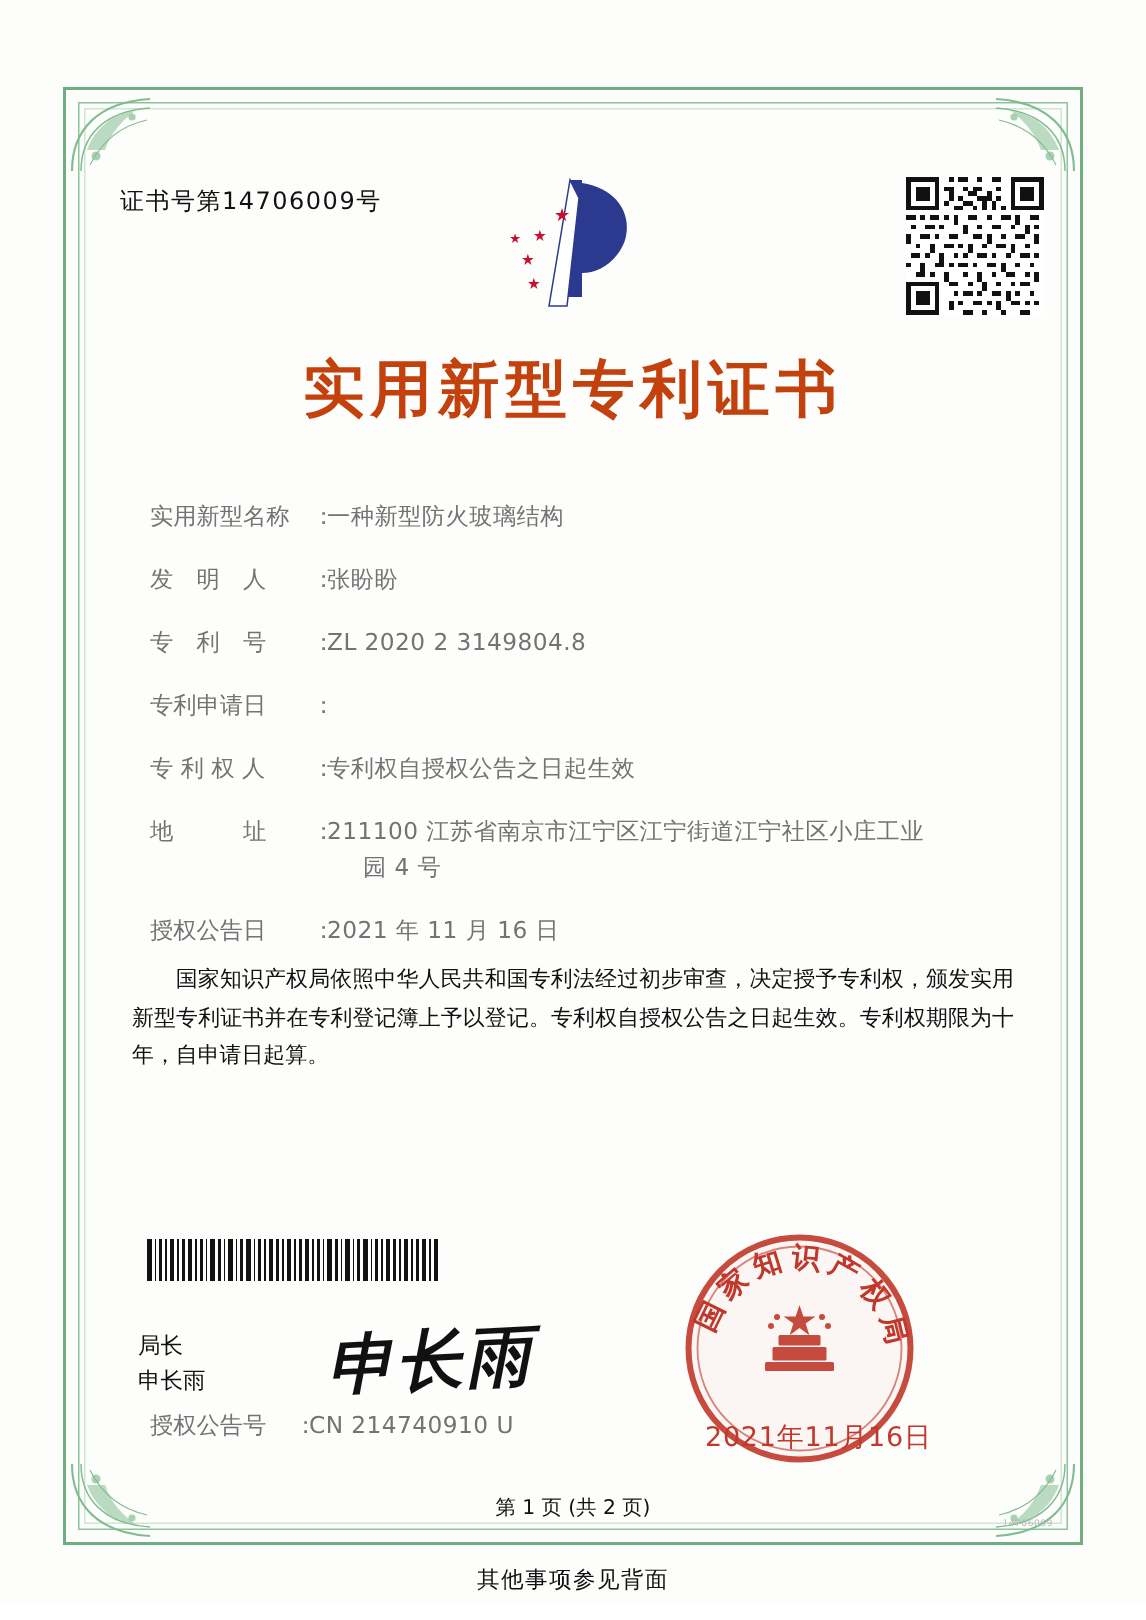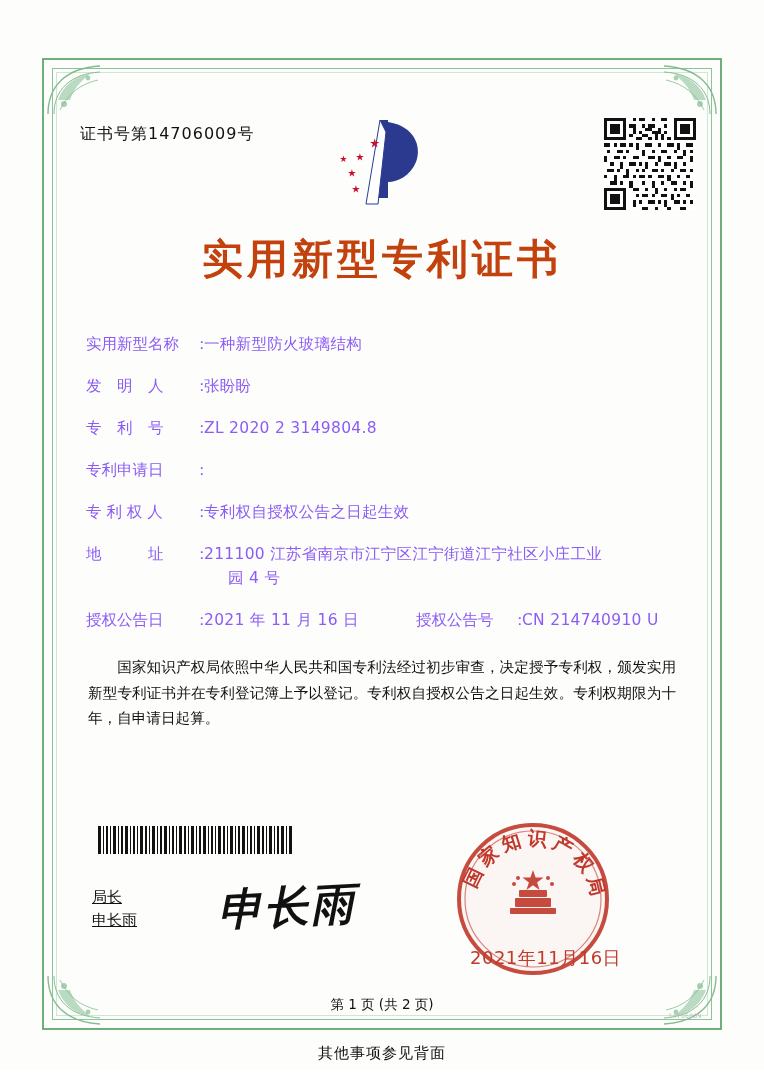--- a/index.html
+++ b/index.html
@@ -95,25 +95,25 @@
     font-size: 41px;
     font-weight: bold;
     letter-spacing: 4px;
     color: #c2410c;
     font-family: "DejaVu Sans", "Liberation Sans", sans-serif;
   }
 
   
   .fields {
     position: absolute;
-    left: 86px; top: 332px;
+    left: 100px; top: 332px;
     width: 590px;
     font-size: 15.5px;
     line-height: 1.55;
-    color: #8b5cf6;
+    color: #737373;
   }
   .field-row {
     display: flex;
     align-items: flex-start;
     margin-bottom: 18px;
   }
   .field-label {
     width: 108px;
     flex: 0 0 108px;
     white-space: pre;
@@ -128,20 +128,21 @@
     letter-spacing: 0.3px;
   }
   .field-value .second-line {
     display: block;
     margin-left: 24px;
   }
   .row-inline {
     display: flex;
     align-items: flex-start;
     margin-bottom: 16px;
+    flex-direction: column;
   }
   .inline-left {
     display: flex;
     flex: 0 0 330px;
   }
   .inline-right {
     display: flex;
   }
   .inline-right .field-label { width: 96px; flex: 0 0 96px; }
 
@@ -149,40 +150,39 @@
   .paragraphs {
     position: absolute;
     left: 88px; top: 640px;
     width: 588px;
     font-size: 14.6px;
     line-height: 1.75;
     color: #111;
     text-align: justify;
   }
   .paragraphs p {
-    margin: 14px 0 6px 0;
+    margin: 0 0 6px 0;
     text-indent: 2em;
   }
 
   
   .barcode {
     position: absolute;
     left: 98px; top: 826px;
     width: 196px; height: 28px;
   }
   .barcode svg { display:block; width:100%; height:100%; }
 
   
   .sig-block {
     position: absolute;
     left: 92px; top: 886px;
     font-size: 15px;
     line-height: 1.5;
     color: #111;
-    text-decoration: underline;
   }
   .sig-script {
     position: absolute;
     left: 218px; top: 878px;
     font-family: "DejaVu Serif", "Liberation Serif", serif;
     font-size: 44px;
     font-style: italic;
     font-weight: bold;
     color: #111;
     letter-spacing: 2px;

